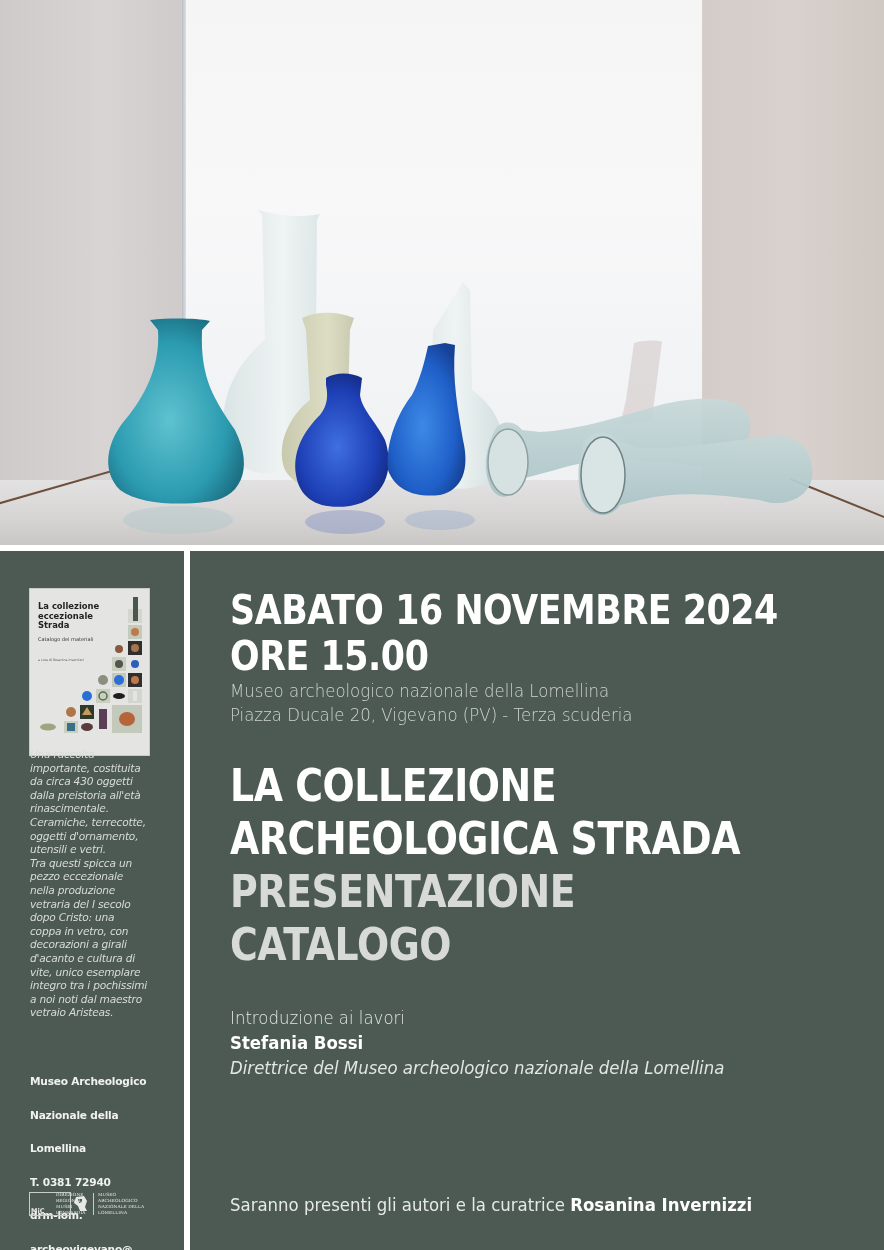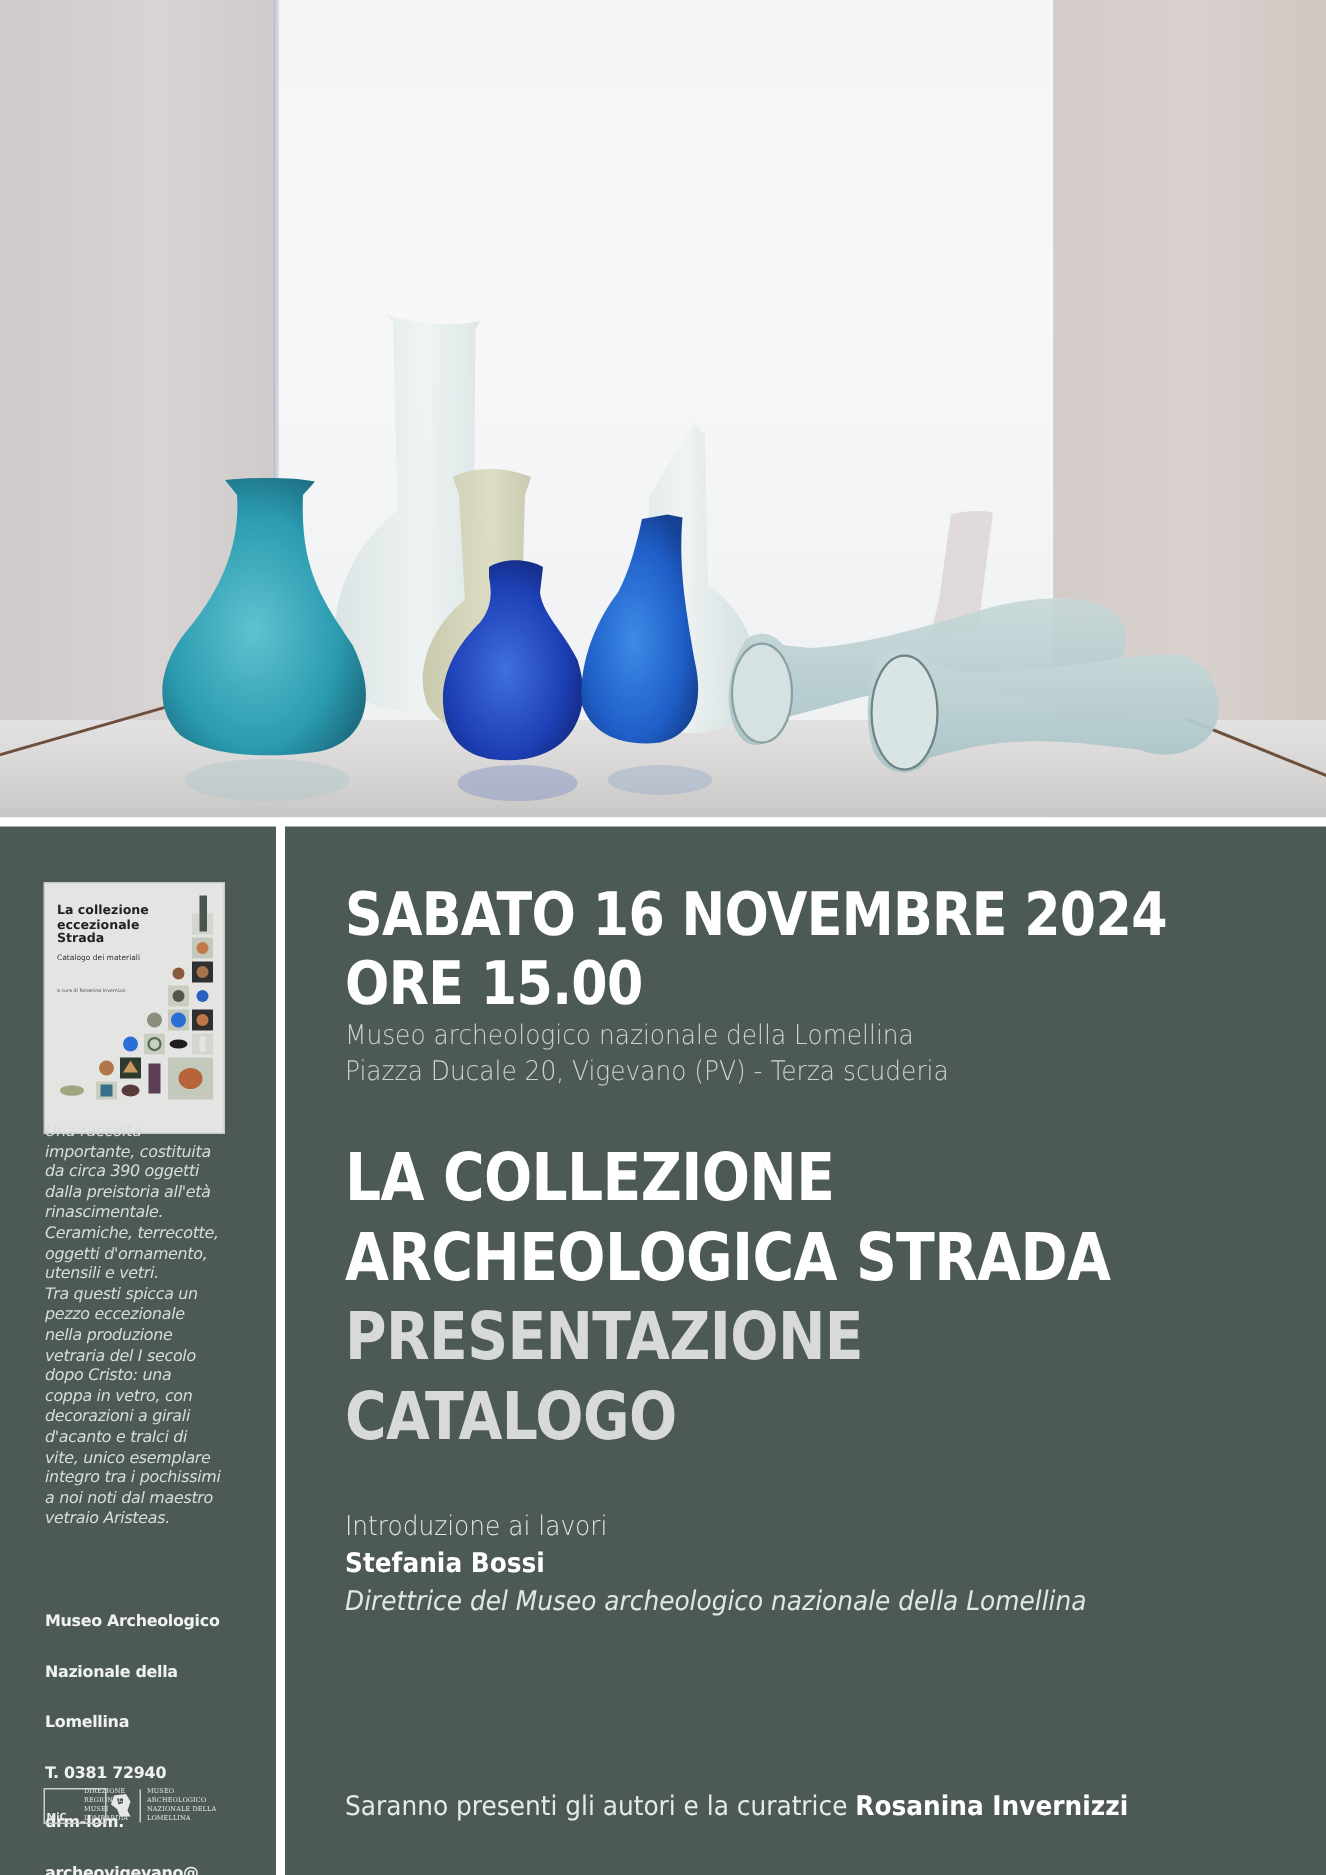--- a/index.html
+++ b/index.html
@@ -250,34 +250,34 @@
       <span style="display:block">eccezionale</span>
       <span style="display:block">Strada</span>
     </div>
     <div class="book-subtitle">Catalogo dei materiali</div>
     <div class="book-curator">a cura di Rosanina Invernizzi</div>
   </div>
 
   <div class="desc">
     <span>Una raccolta</span>
     <span>importante, costituita</span>
-    <span>da circa 390 oggetti</span>
+    <span>da circa 430 oggetti</span>
     <span>dalla preistoria all'età</span>
     <span>rinascimentale.</span>
     <span>Ceramiche, terrecotte,</span>
     <span>oggetti d'ornamento,</span>
     <span>utensili e vetri.</span>
     <span>Tra questi spicca un</span>
     <span>pezzo eccezionale</span>
     <span>nella produzione</span>
     <span>vetraria del I secolo</span>
     <span>dopo Cristo: una</span>
     <span>coppa in vetro, con</span>
     <span>decorazioni a girali</span>
-    <span>d'acanto e tralci di</span>
+    <span>d'acanto e cultura di</span>
     <span>vite, unico esemplare</span>
     <span>integro tra i pochissimi</span>
     <span>a noi noti dal maestro</span>
     <span>vetraio Aristeas.</span>
   </div>
 
   <div class="contact">
     <span>Museo Archeologico</span>
     <span>Nazionale della</span>
     <span>Lomellina</span>

